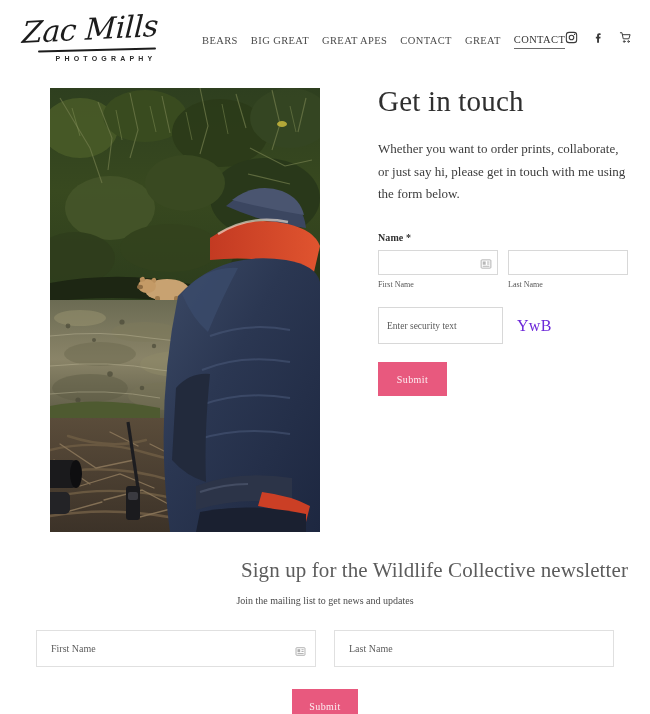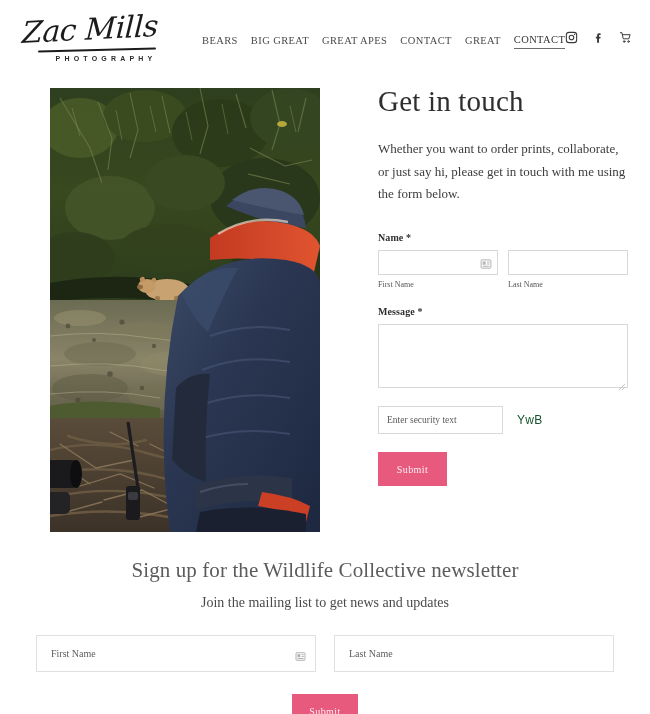--- a/index.html
+++ b/index.html
@@ -210,34 +210,34 @@
   }
 
   .captcha-row {
     display: flex;
     align-items: center;
     gap: 14px;
     margin-top: 18px;
   }
   .captcha-input {
     width: 125px;
-    height: 28px;
+    height: 37px;
     border: 1px solid #d8d8d8;
     background: #fff;
     font-family: "Liberation Serif", serif;
     font-size: 9.5px;
     color: #555;
     padding: 0 8px;
     outline: none;
   }
   .captcha-input::placeholder { color: #5a5a5a; opacity: 1; }
   .captcha-code {
-    font-family: Liberation Sans, sans-serif;
-    font-size: 12px;
-    color: #14532d;
+    font-family: Liberation Serif, serif;
+    font-size: 16px;
+    color: #6d28d9;
     letter-spacing: 0.3px;
   }
 
   .btn-submit {
     background: #e8597e;
     border: none;
     color: #fdeef2;
     font-family: "Liberation Serif", serif;
     font-size: 10px;
     letter-spacing: 0.4px;
@@ -256,24 +256,25 @@
     padding: 0 22px;
     text-align: center;
   }
   .nl-title {
     font-family: "Liberation Serif", serif;
     font-size: 21px;
     font-weight: 400;
     color: #5c5c5c;
     margin: 0 0 12px 0;
     letter-spacing: 0.1px;
+    text-align: right;
   }
   .nl-sub {
     font-family: "Liberation Serif", serif;
-    font-size: 14px;
+    font-size: 10px;
     color: #4a4a4a;
     margin: 0 0 24px 0;
   }
   .nl-row {
     display: flex;
     gap: 18px;
     padding: 0 14px;
   }
   .nl-cell { flex: 1; position: relative; }
   .nl-input {
@@ -543,32 +544,20 @@
           <span class="sub-label">First Name</span>
         </div>
         <div class="name-half">
           <input class="txt-input" type="text" value="" style="">
           <span class="sub-label">Last Name</span>
         </div>
       </div>
     </div>
 
 
-    <div class="field-group">
-      <span class="field-label">Message *</span>
-      <div class="area-wrap">
-        <textarea class="msg-area" style=""></textarea>
-        <span class="resize-grip">
-          <svg width="9" height="9" viewBox="0 0 10 10" stroke="#b5b5b5" stroke-width="0.9">
-            <line x1="9" y1="2" x2="2" y2="9"></line>
-            <line x1="9" y1="5.5" x2="5.5" y2="9"></line>
-          </svg>
-        </span>
-      </div>
-    </div>
 
     <div class="captcha-row">
       <input class="captcha-input" type="text" placeholder="Enter security text" style="">
       <span class="captcha-code">YwB</span>
     </div>
 
     <button class="btn-submit btn-contact">Submit</button>
   </div>
 </div>
 

